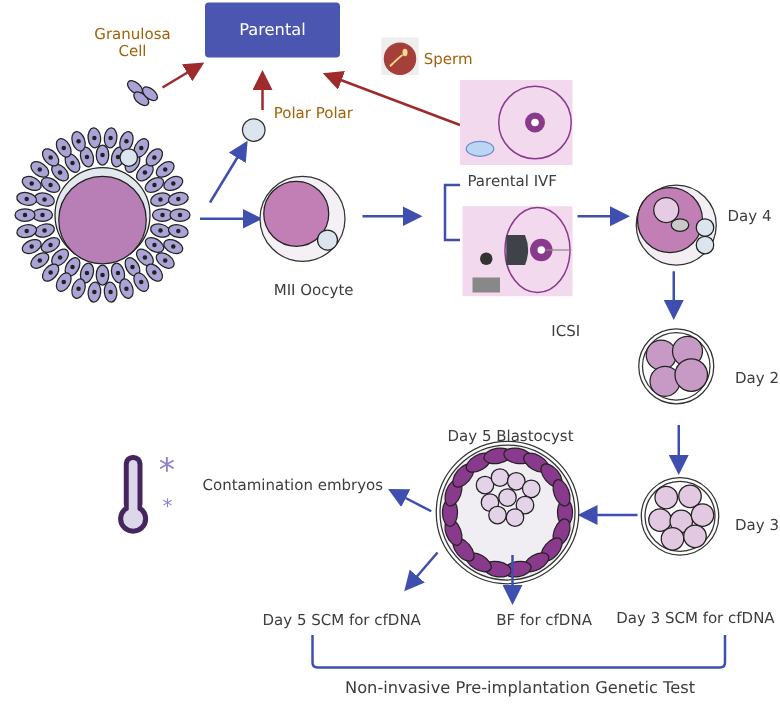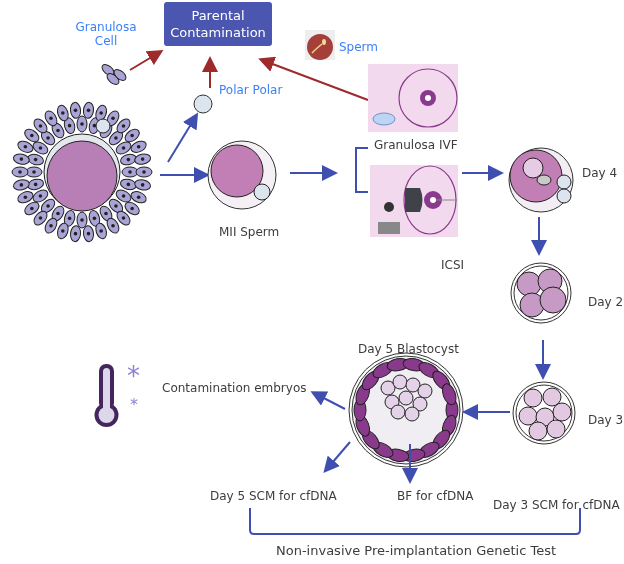--- a/index.html
+++ b/index.html
@@ -1,19 +1,19 @@
 <!DOCTYPE html>
 <html><head>
 <meta charset="utf-8">
 <style>
   html, body { margin:0; padding:0; background:#ffffff; }
   body { width:624px; height:564px; position:relative; overflow:hidden; font-family:"DejaVu Sans", sans-serif; }
   svg { position:absolute; left:0; top:0; }
   .lbl { position:absolute; white-space:nowrap; color:#3d3d3d; font-family:"DejaVu Sans", sans-serif; font-size:12px; line-height:14px; }
-  .red { color:#3b82f6; }
+  .red { color:#a16207; }
   .box { position:absolute; left:164px; top:2px; width:108px; height:44px; background:#4a56b0; border-radius:3px; color:#fff; font-size:13px; line-height:17px; text-align:center; display:flex; flex-direction:column; justify-content:center; }
 </style>
 </head>
 <body>
 
 <svg width="624" height="564" viewBox="0 0 624 564">
   <defs>
     <marker id="ab" markerWidth="8" markerHeight="8" refX="6" refY="4" orient="auto">
         <path d="M0,0 L8,4 L0,8 z" fill="#3f4fb0"></path>
       </marker>
@@ -375,32 +375,31 @@
     <circle cx="106.5" cy="415" r="8" fill="#dcd7ea"></circle>
   </g>
   <text x="127" y="385" font-size="26" fill="#8b82d0" font-family="DejaVu Sans, sans-serif">*</text>
   <text x="130" y="410" font-size="16" fill="#8b82d0" font-family="DejaVu Sans, sans-serif">*</text>
 
   <path d="M250,508 L250,530 Q250,534 254,534 L576,534 Q580,534 580,530 L580,508" fill="none" stroke="#3f4fb0" stroke-width="2"></path>
 </svg>
 
 <div class="box">
   <span>Parental</span>
-  <span>Contamination</span>
 </div>
 <div class="lbl red" style="left:74px;top:20px;text-align:center;width:64px;">
   <div>Granulosa</div>
   <div>Cell</div>
 </div>
 <div class="lbl red" style="left:219px;top:83px;">Polar Polar</div>
 <div class="lbl red" style="left:339px;top:40px;text-align:center;">Sperm</div>
-<div class="lbl" style="left:374px;top:138px;">Granulosa IVF</div>
+<div class="lbl" style="left:374px;top:138px;">Parental IVF</div>
 <div class="lbl" style="left:399px;top:258px;margin-left:42px;">ICSI</div>
-<div class="lbl" style="left:219px;top:225px;">MII Sperm</div>
+<div class="lbl" style="left:219px;top:225px;">MII Oocyte</div>
 <div class="lbl" style="left:582px;top:166px;">Day 4</div>
 <div class="lbl" style="left:588px;top:295px;">Day 2</div>
 <div class="lbl" style="left:588px;top:413px;">Day 3</div>
 <div class="lbl" style="left:358px;top:342px;">Day 5 Blastocyst</div>
 <div class="lbl" style="left:162px;top:381px;">Contamination embryos</div>
 <div class="lbl" style="left:210px;top:489px;">Day 5 SCM for cfDNA</div>
 <div class="lbl" style="left:370px;top:489px;margin-left:27px;">BF for cfDNA</div>
-<div class="lbl" style="left:493px;top:487px;margin-top:11px;">Day 3 SCM for cfDNA</div>
+<div class="lbl" style="left:493px;top:487px;">Day 3 SCM for cfDNA</div>
 <div class="lbl" style="left:276px;top:544px;font-size:13px;">Non-invasive Pre-implantation Genetic Test</div>
 
 </body></html>

